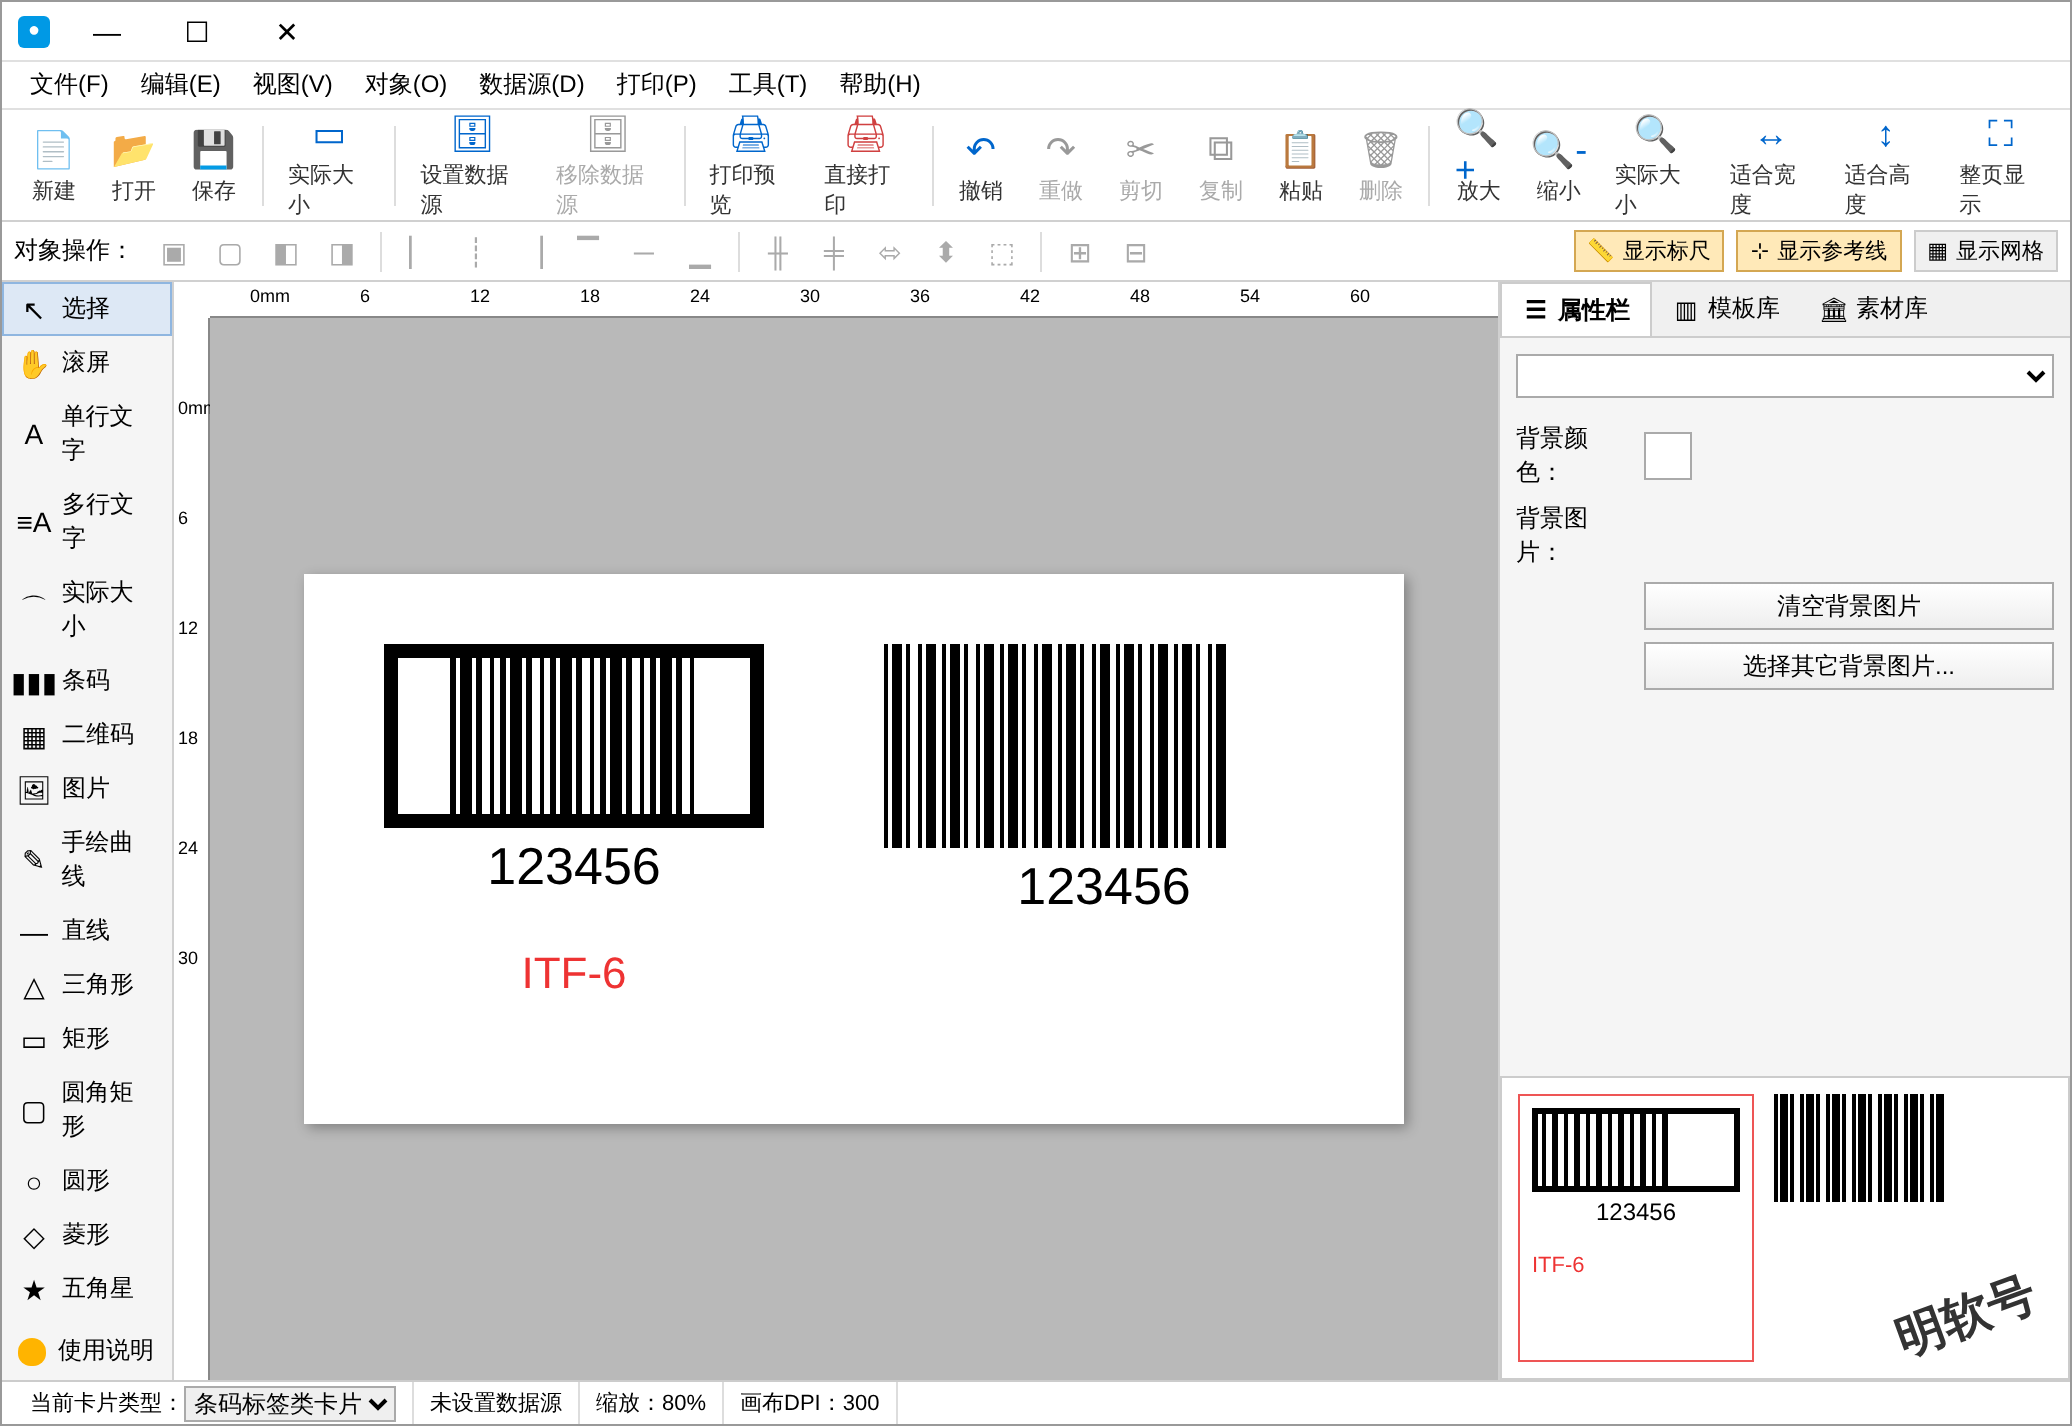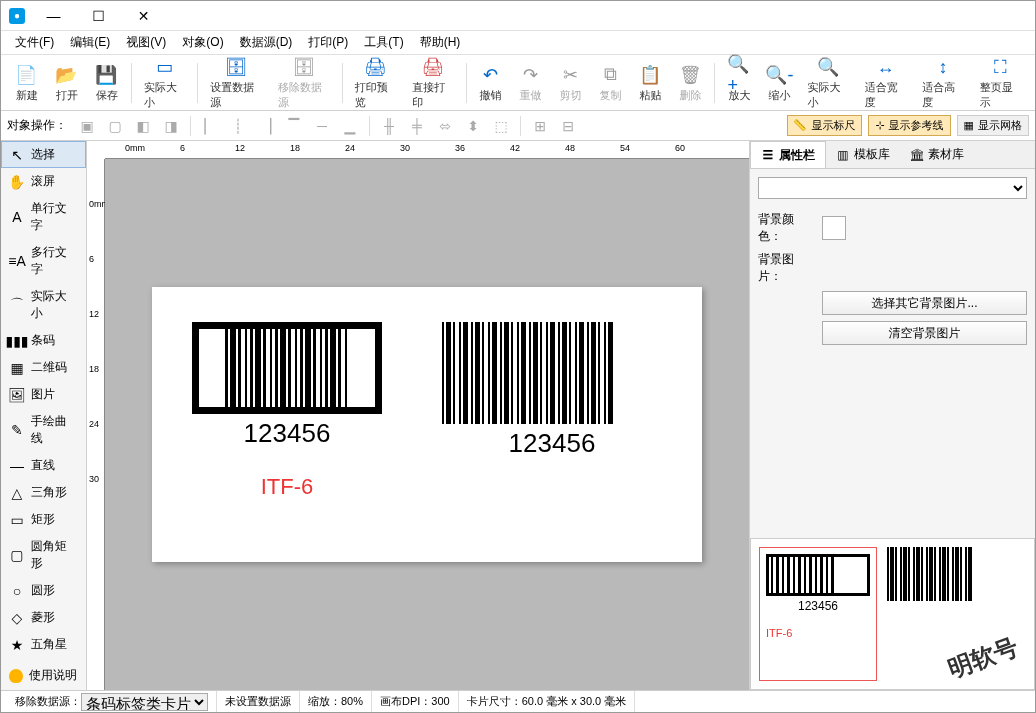--- a/index.html
+++ b/index.html
@@ -80,21 +80,21 @@
 .mini-bars { border: 3px solid #000; height: 42px; display: flex; gap: 1px; padding: 0 2px; }
 .mini-text { text-align: center; font-size: 12px; font-family: Arial; margin-top: 3px; }
 .mini-lbl { font-size: 11px; color: #e33; margin-top: 14px; }
 .mini-c39 { width: 110px; }
 .mini-c39 .bars2 { height: 54px; display: flex; }
 .watermark { position: absolute; right: 15px; bottom: 15px; font-size: 24px; font-weight: bold; transform: rotate(-20deg); color:#333; text-shadow: 1px 1px 0 #fff; }
 
 
 .statusbar { height: 22px; border-top: 1px solid #ccc; display: flex; align-items: center; padding: 0 6px; font-size: 11px; gap: 0; }
 .statusbar .cell { padding: 0 8px; border-right: 1px solid #ddd; height: 100%; display: flex; align-items: center; }
-.statusbar select { font-size: 15px; border: 1px solid #aaa; height: 18px; }
+.statusbar select { font-size: 12px; border: 1px solid #aaa; height: 18px; }
 </style>
 </head>
 <body>
 
 <div class="titlebar">
   <div class="app-icon">●</div>
   <div class="win-btn">—</div>
   <div class="win-btn">☐</div>
   <div class="win-btn">✕</div>
 </div>
@@ -469,25 +469,25 @@
       <select class="dropdown"><option></option></select>
       <div class="prop-row">
         <div class="plbl">背景颜色：</div>
         <div class="color-swatch"></div>
       </div>
       <div class="prop-row">
         <div class="plbl">背景图片：</div>
       </div>
       <div class="prop-row">
         <div class="plbl"></div>
-        <button class="prop-btn">选择其它背景图片...</button>
+        <button class="prop-btn">清空背景图片</button>
       </div>
       <div class="prop-row">
         <div class="plbl"></div>
-        <button class="prop-btn">清空背景图片</button>
+        <button class="prop-btn">选择其它背景图片...</button>
       </div>
     </div>
     <div class="preview-body">
       <div class="mini-label">
         <div class="mini-bars" id="minibars">
             <div style="width: 2px; background: rgb(0, 0, 0);"></div>
             <div style="width: 1px; background: transparent;"></div>
             <div style="width: 3px; background: rgb(0, 0, 0);"></div>
             <div style="width: 1px; background: transparent;"></div>
             <div style="width: 2px; background: rgb(0, 0, 0);"></div>
@@ -558,20 +558,19 @@
             <div style="width: 1px; background: transparent;"></div>
           </div>
       </div>
       <div class="watermark">明软号</div>
     </div>
   </div>
 </div>
 
 <div class="statusbar">
   <div class="cell">
-    <span>移除数据源：</span>
+    <span>当前卡片类型：</span>
     <select><option>条码标签类卡片</option></select>
   </div>
   <div class="cell">未设置数据源</div>
   <div class="cell">缩放：80%</div>
   <div class="cell">画布DPI：300</div>
-  <div class="cell">卡片尺寸：60.0 毫米 x 30.0 毫米</div>
 </div>
 
 </body></html>

